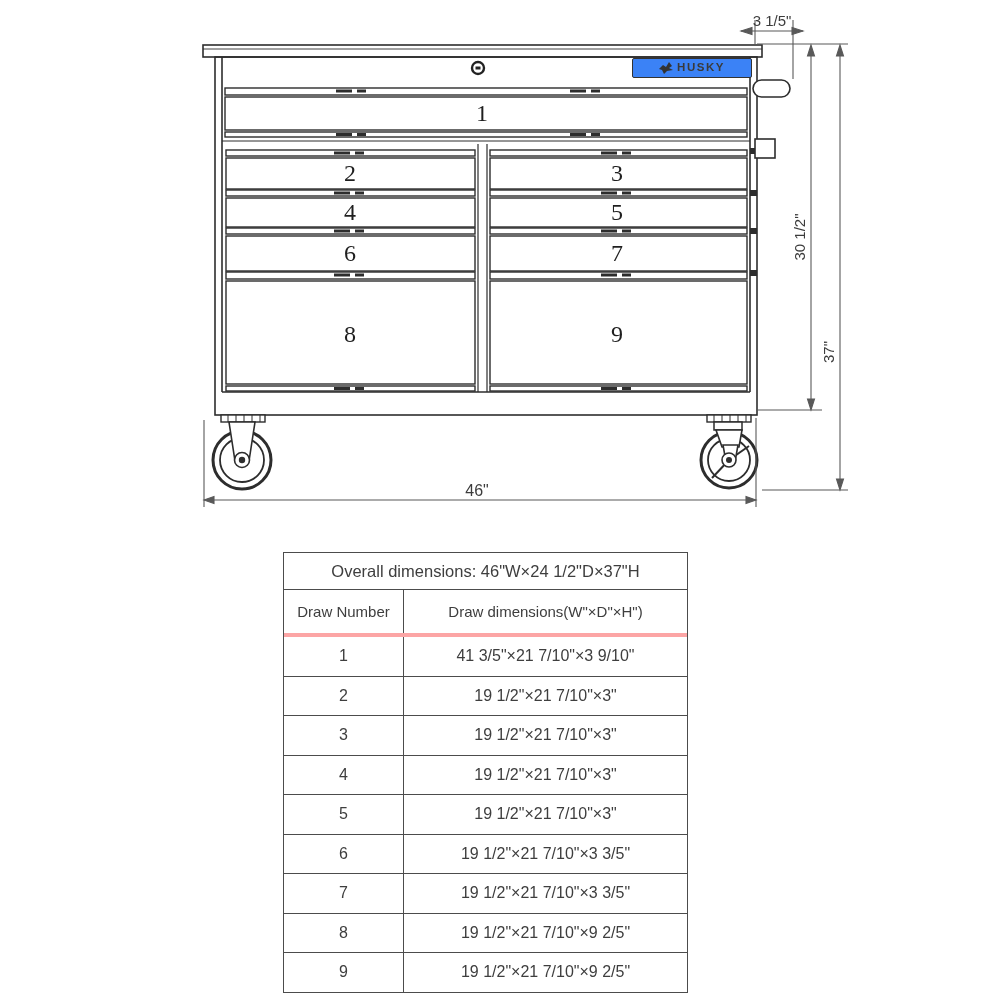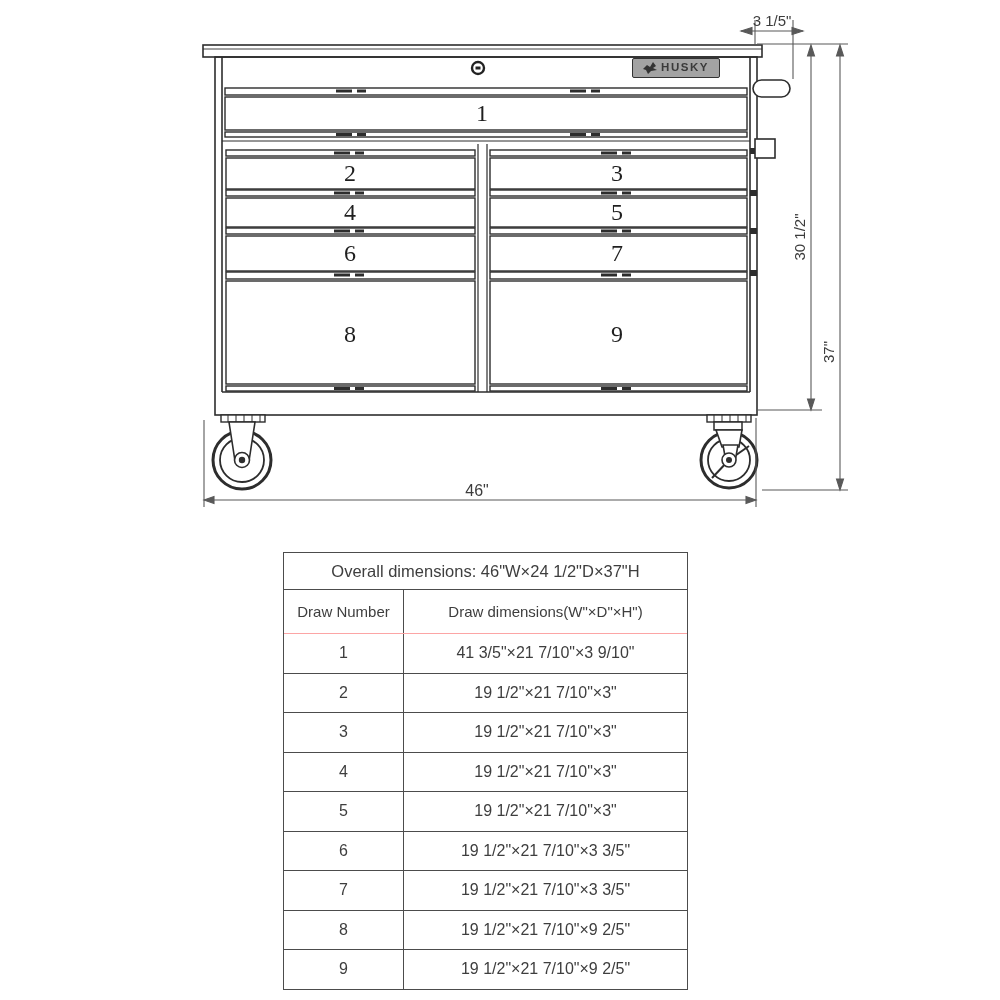--- a/index.html
+++ b/index.html
@@ -15,37 +15,37 @@
   }
   
   .dim{
     position:absolute;transform:translate(-50%,-50%);
     font-size:15px;color:#3c3c3c;white-space:nowrap;line-height:1;
   }
   .dim.vert{transform:translate(-50%,-50%) rotate(-90deg);}
   .dim.big{font-size:16px;}
   
   .logo{
-    position:absolute;left:632px;top:58px;width:88px;height:20px;
-    border:1.5px solid #333;border-radius:2px;background:#a3a3a3;
+    position:absolute;left:632px;top:58px;width:120px;height:20px;
+    border:1.5px solid #333;border-radius:2px;background:#3b82f6;
     display:flex;align-items:center;justify-content:center;gap:4px;box-sizing:border-box;
   }
   .logo .brand{
     font-size:11.5px;font-weight:bold;letter-spacing:1.5px;color:#3a3a3a;line-height:1;
   }
   
   .dim-table{
     position:absolute;left:283px;top:552px;width:405px;
     border:1px solid #4c4c4c;background:#fff;box-sizing:border-box;
   }
   .tt{
     height:36px;border-bottom:1px solid #4c4c4c;
     display:flex;align-items:center;justify-content:center;font-size:16.5px;
   }
-  .thr{display:flex;height:43px;border-bottom:1px solid #fca5a5;font-size:15px;}
+  .thr{display:flex;height:43px;border-bottom:4px solid #fca5a5;font-size:15px;}
   .trow{display:flex;height:38.5px;border-bottom:1px solid #4c4c4c;font-size:16px;}
   .trow:last-child{border-bottom:none;}
   .c1{width:120px;border-right:1px solid #4c4c4c;display:flex;align-items:center;justify-content:center;box-sizing:border-box;}
   .c2{flex:1;display:flex;align-items:center;justify-content:center;}
 </style>
 </head>
 <body>
 
 <div class="stage">
 

